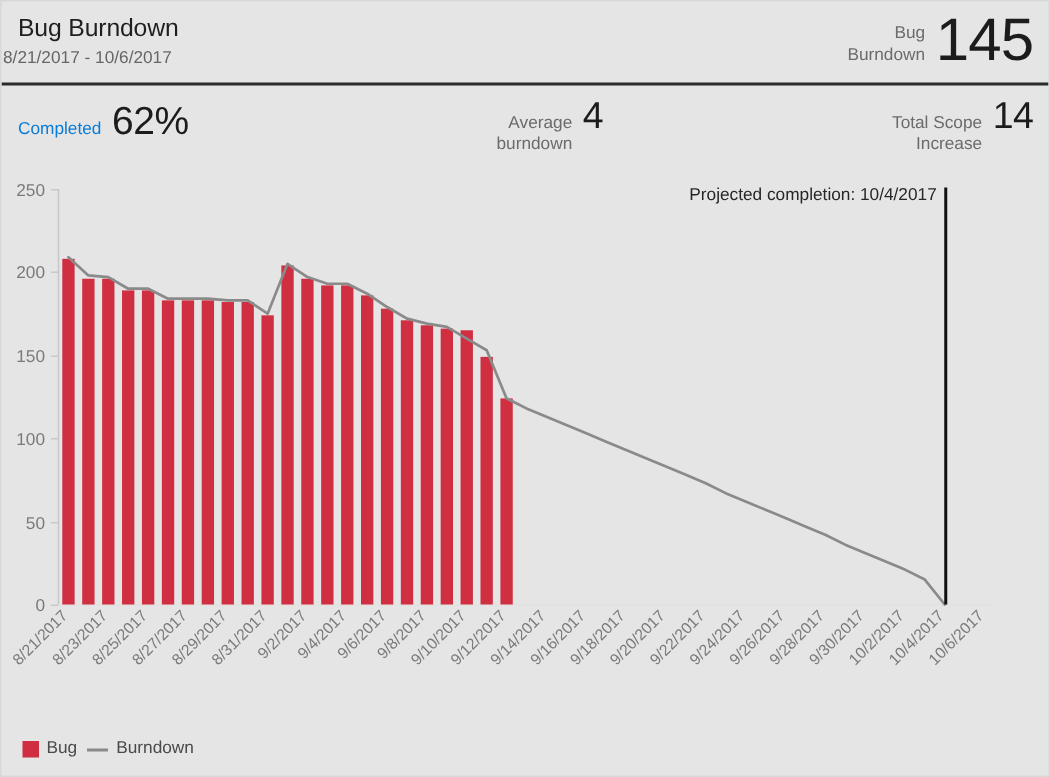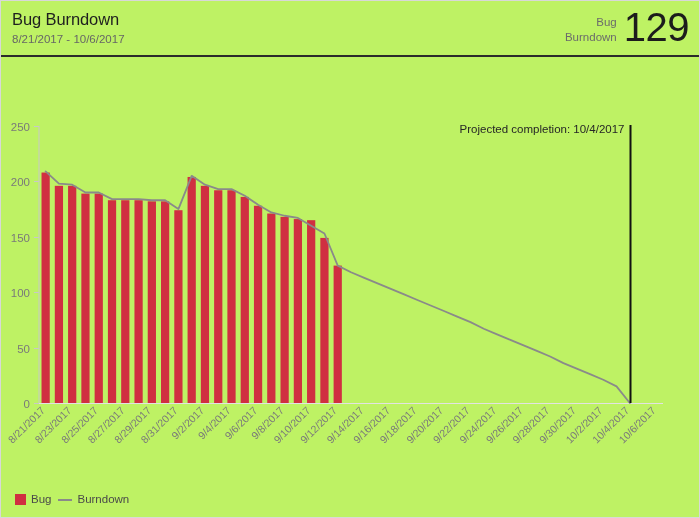--- a/index.html
+++ b/index.html
@@ -12,21 +12,21 @@
     font-family: "Liberation Sans", sans-serif;
     -webkit-font-smoothing: antialiased;
   }
 
   .widget {
     position: relative;
     width: 700px;
     height: 518px;
     box-sizing: border-box;
     border: 1px solid #d8d8d8;
-    background: #bef264;
+    background: #e5e5e5;
     overflow: hidden;
   }
 
   
   .header {
     position: absolute;
     left: 0; top: 0;
     width: 698px;
     height: 56px;
     box-sizing: border-box;
@@ -34,21 +34,21 @@
   }
   .title {
     position: absolute;
     left: 11px; top: 9px;
     font-size: 16.5px;
     color: #1f1f1f;
     letter-spacing: -0.1px;
   }
   .subtitle {
     position: absolute;
-    left: 11px; top: 32px;
+    left: 1px; top: 32px;
     font-size: 11.5px;
     color: #666666;
   }
 
   .remaining-block {
     position: absolute;
     right: 10px; top: 4px;
     display: flex;
     align-items: center;
   }
@@ -141,24 +141,47 @@
 
   <div class="header">
     <div class="title">Bug Burndown</div>
     <div class="subtitle">8/21/2017 - 10/6/2017</div>
 
     <div class="remaining-block">
       <div class="remaining-labels">
         <div>Bug</div>
         <div>Burndown</div>
       </div>
-      <div class="remaining-value">129</div>
-    </div>
-  </div>
-
+      <div class="remaining-value">145</div>
+    </div>
+  </div>
+
+  <div class="kpis">
+
+    <div class="kpi kpi-completed">
+      <div class="kpi-label link">Completed</div>
+      <div class="kpi-value big">62%</div>
+    </div>
+
+    <div class="kpi kpi-average">
+      <div class="kpi-label">
+        <div>Average</div>
+        <div>burndown</div>
+      </div>
+      <div class="kpi-value">4</div>
+    </div>
+
+    <div class="kpi kpi-scope">
+      <div class="kpi-label">
+        <div>Total Scope</div>
+        <div>Increase</div>
+      </div>
+      <div class="kpi-value">14</div>
+    </div>
+  </div>
 
   <div class="chart-area">
     <svg class="chart-svg" id="chart-svg" width="698" height="370" viewBox="0 0 698 370">
         <g>
           <line x1="38" y1="21" x2="38" y2="298" stroke="#c8c8c8" stroke-width="1"></line>
           <line x1="33" y1="298.5" x2="38" y2="298.5" stroke="#c8c8c8" stroke-width="1"></line>
           <text x="29" y="302.5" text-anchor="end" font-size="11.5" fill="#7a7a7a" font-family="&quot;Liberation Sans&quot;, sans-serif">0</text>
           <line x1="33" y1="243.5" x2="38" y2="243.5" stroke="#c8c8c8" stroke-width="1"></line>
           <text x="29" y="247.5" text-anchor="end" font-size="11.5" fill="#7a7a7a" font-family="&quot;Liberation Sans&quot;, sans-serif">50</text>
           <line x1="33" y1="187.5" x2="38" y2="187.5" stroke="#c8c8c8" stroke-width="1"></line>

